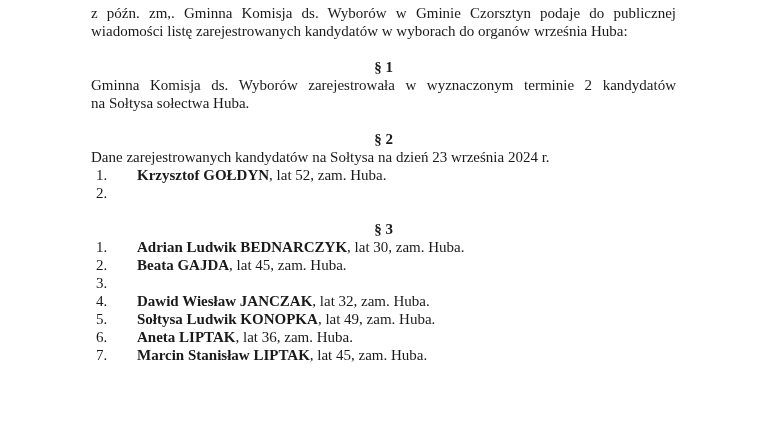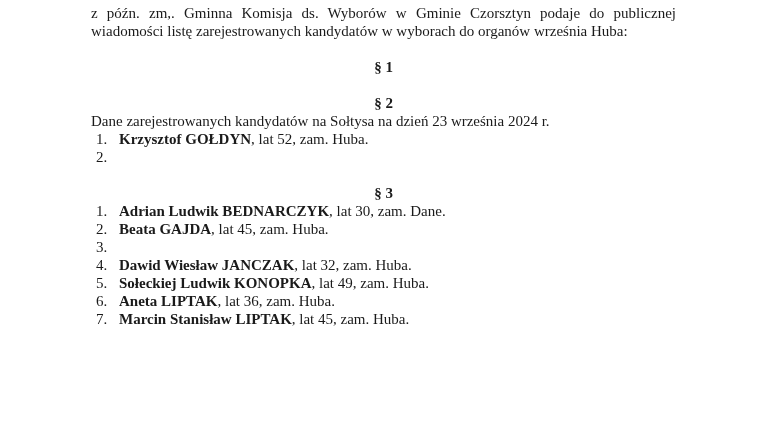--- a/index.html
+++ b/index.html
@@ -41,36 +41,38 @@
       line-height: 18px;
       white-space: nowrap;
       position: relative;
     }
     .num {
       position: absolute;
       left: 5px;
     }
     .entry {
       position: absolute;
-      left: 28px;
+      left: 46px;
       text-align: right;
     }
     .name { font-weight: bold; }
   </style>
 </head>
 <body>
 
 <div class="page">
   <div class="line justify" style="visibility:hidden;">Stosownie do art. 7 ust. 1 ustawy z dnia 5 stycznia 2011 r. Kodeks wyborczy (Dz. U. z 2023 r. poz. 2408</div>
   <div class="line justify">z późn. zm,. Gminna Komisja ds. Wyborów w Gminie Czorsztyn podaje do publicznej</div>
   <div class="line">wiadomości listę zarejestrowanych kandydatów w wyborach do organów września Huba:</div>
 
   <div class="gap"></div>
 
   <div class="line center">§ 1</div>
+  <div class="line justify">Gminna Komisja ds. Wyborów zarejestrowała w wyznaczonym terminie 2 kandydatów</div>
+  <div class="line">na Sołtysa sołectwa Huba.</div>
 
   <div class="gap"></div>
 
   <div class="line center">§ 2</div>
   <div class="line">Dane zarejestrowanych kandydatów na Sołtysa na dzień 23 września 2024 r.</div>
   <div>
     <div class="list-item">
       <span class="num">1.</span>
       <span class="entry"><span class="name">Krzysztof GOŁDYN</span><span>, lat 52, zam. Huba.</span></span>
     </div>
@@ -78,36 +80,36 @@
       <span class="num">2.</span>
     </div>
   </div>
 
   <div class="gap"></div>
 
   <div class="line center">§ 3</div>
   <div>
     <div class="list-item">
       <span class="num">1.</span>
-      <span class="entry"><span class="name">Adrian Ludwik BEDNARCZYK</span><span>, lat 30, zam. Dane.</span></span>
+      <span class="entry"><span class="name">Adrian Ludwik BEDNARCZYK</span><span>, lat 30, zam. Huba.</span></span>
     </div>
     <div class="list-item">
       <span class="num">2.</span>
       <span class="entry"><span class="name">Beata GAJDA</span><span>, lat 45, zam. Huba.</span></span>
     </div>
     <div class="list-item">
       <span class="num">3.</span>
     </div>
     <div class="list-item">
       <span class="num">4.</span>
       <span class="entry"><span class="name">Dawid Wiesław JANCZAK</span><span>, lat 32, zam. Huba.</span></span>
     </div>
     <div class="list-item">
       <span class="num">5.</span>
-      <span class="entry"><span class="name">Sołeckiej Ludwik KONOPKA</span><span>, lat 49, zam. Huba.</span></span>
+      <span class="entry"><span class="name">Sołtysa Ludwik KONOPKA</span><span>, lat 49, zam. Huba.</span></span>
     </div>
     <div class="list-item">
       <span class="num">6.</span>
       <span class="entry"><span class="name">Aneta LIPTAK</span><span>, lat 36, zam. Huba.</span></span>
     </div>
     <div class="list-item">
       <span class="num">7.</span>
       <span class="entry"><span class="name">Marcin Stanisław LIPTAK</span><span>, lat 45, zam. Huba.</span></span>
     </div>
   </div>

